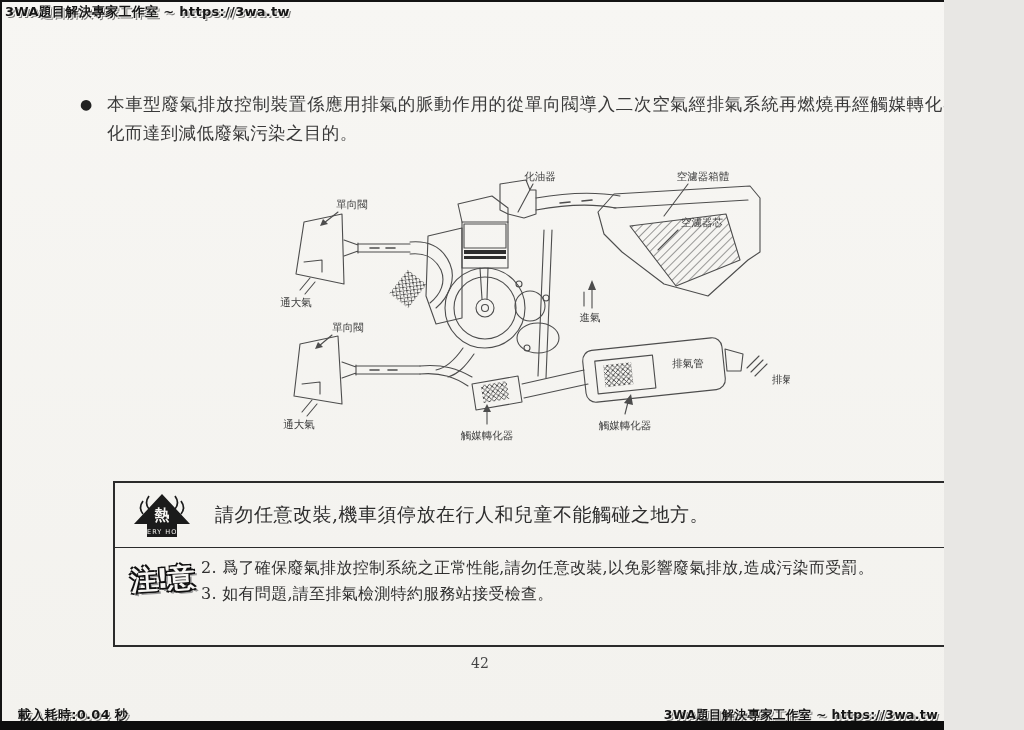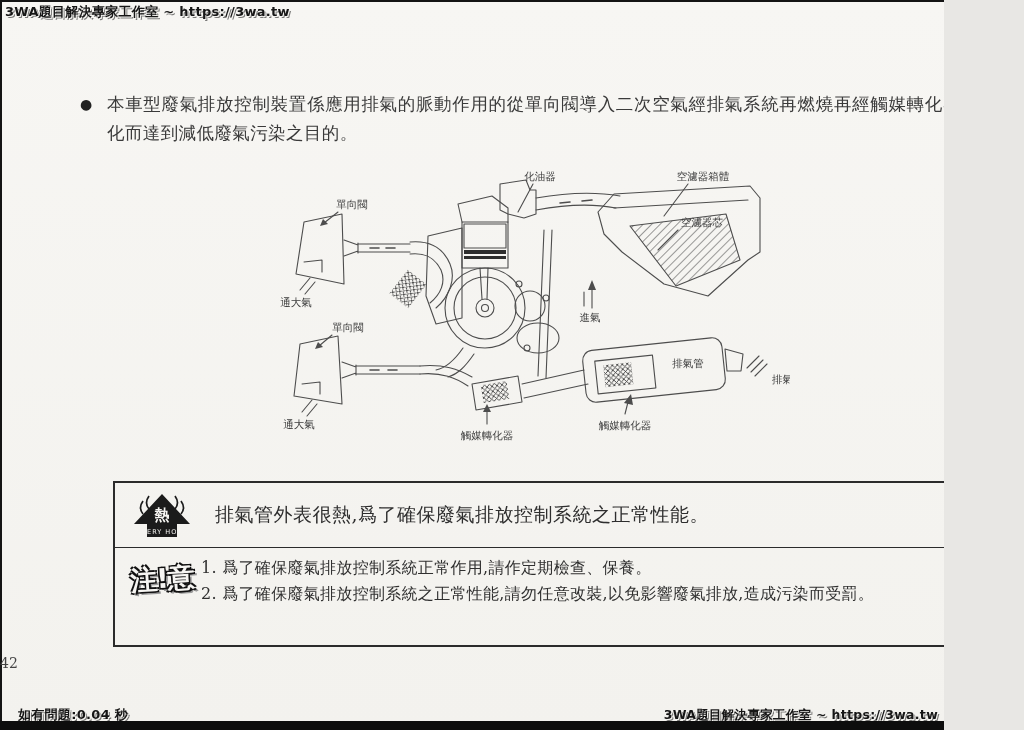--- a/index.html
+++ b/index.html
@@ -30,21 +30,21 @@
   .notice{position:absolute;left:113px;top:481px;width:845px;height:162px;border:2px solid #2b2b2b;}
   .notice-row1{height:64px;border-bottom:1.5px solid #2b2b2b;display:flex;align-items:center;padding-left:16px;}
   .hot-text{font-size:19px;color:#2e2e2e;margin-left:22px;letter-spacing:.5px;}
   .notice-row2{display:flex;align-items:flex-start;padding:7px 10px 0 8px;}
   .caution-icon{flex:0 0 78px;margin-top:6px;text-align:center;font-family:"DejaVu Sans","Liberation Sans",sans-serif;
       font-weight:bold;font-size:27px;color:#f6f5f2;transform:rotate(-4deg);letter-spacing:-1px;
       text-shadow:-1.5px -1.5px 0 #111,1.5px -1.5px 0 #111,-1.5px 1.5px 0 #111,1.5px 1.5px 0 #111,3px 3px 0 #9a9a9a;}
   .caution-list{font-size:16px;line-height:1.6;color:#303030;letter-spacing:.3px;}
   .caution-list div{white-space:nowrap;}
 
-  .page-number{position:absolute;left:0;top:655px;width:100%;text-align:left;font-size:14px;color:#444;}
+  .page-number{position:absolute;left:8px;top:655px;width:100%;text-align:center;font-size:14px;color:#444;}
 </style>
 </head>
 <body>
 
 <div class="page">
   <div class="edge-top"></div>
   <div class="edge-left"></div>
 
   <div class="wm wm-top">3WA題目解決專家工作室 ~ https://3wa.tw</div>
 
@@ -154,29 +154,29 @@
 
   <div class="notice">
     <div class="notice-row1">
       <svg width="62" height="48" viewBox="0 0 62 48">
         <path d="M12,10 q-5,7 0,13 M18,5 q-5,7 0,13" stroke="#1b1b1b" stroke-width="1.7" fill="none"></path>
         <path d="M44,5 q5,7 0,13 M50,10 q5,7 0,13" stroke="#1b1b1b" stroke-width="1.7" fill="none"></path>
         <polygon points="31,3 59,33 46,33 46,46 16,46 16,33 3,33" fill="#1b1b1b"></polygon>
         <text x="31" y="29" text-anchor="middle" fill="#f6f5f2" font-size="15" font-weight="bold" font-family="DejaVu Sans, Liberation Sans, sans-serif">熱</text>
         <text x="31" y="43" text-anchor="middle" fill="#f6f5f2" font-size="6.5" letter-spacing="1" font-family="DejaVu Sans, Liberation Sans, sans-serif">VERY HOT</text>
       </svg>
-      <div class="hot-text">排氣管外表很熱,爲了確保廢氣排放控制系統之正常性能。</div>
+      <div class="hot-text">請勿任意改裝,機車須停放在行人和兒童不能觸碰之地方。</div>
     </div>
     <div class="notice-row2">
       <div class="caution-icon">注!意</div>
       <div class="caution-list">
-        <div>1. 爲了確保廢氣排放控制系統正常作用,請作定期檢查、保養。</div>
         <div>2. 爲了確保廢氣排放控制系統之正常性能,請勿任意改裝,以免影響廢氣排放,造成污染而受罰。</div>
+        <div>3. 如有問題,請至排氣檢測特約服務站接受檢查。</div>
       </div>
     </div>
   </div>
 
   <div class="page-number">42</div>
 
   <div class="wm wm-bottom-line">3WA題目解決專家工作室 ~ https://3wa.tw</div>
-  <div class="wm wm-load">如有問題:0.04 秒</div>
+  <div class="wm wm-load">載入耗時:0.04 秒</div>
   <div class="bottom-bar"></div>
 </div>
 
 </body></html>

